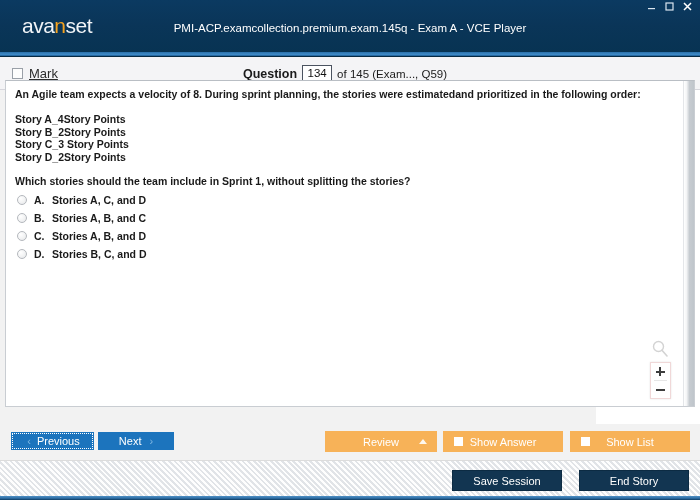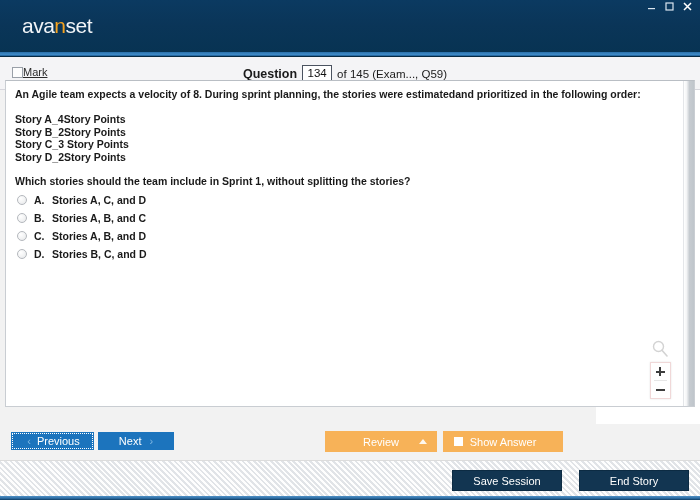--- a/index.html
+++ b/index.html
@@ -81,21 +81,22 @@
     height: 33px;
     background: #f4f4f6;
     border-bottom: 1px solid #d6d6dc;
     box-sizing: border-box;
   }
   .mark-wrap {
     position: absolute;
     left: 12px; top: 9px;
     display: flex;
     align-items: center;
-    font-size: 11px;
+    gap: 6px;
+    font-size: 13px;
     color: #2c2c2c;
   }
   .chk {
     width: 11px; height: 11px;
     border: 1px solid #9aa0a8;
     background: #fdfdfd;
     box-sizing: border-box;
   }
   .mark-label { text-decoration: underline; text-underline-offset: 1px; }
   .qnum-wrap {
@@ -319,20 +320,21 @@
   .btn-save { right: 138px; width: 110px; }
   .btn-end  { right: 11px; width: 110px; }
 </style>
 </head>
 <body>
 
 <div id="app">
 
   <div class="titlebar">
     <div class="logo">ava<span class="hl">n</span>set</div>
+    <div class="title-text">PMI-ACP.examcollection.premium.exam.145q - Exam A - VCE Player</div>
     <div class="winbtns">
       <div class="winbtn">
         <svg width="9" height="9" viewBox="0 0 9 9">
             <rect x="1" y="6" width="7" height="1.2" fill="#dbe6f0"></rect>
           </svg>
       </div>
       <div class="winbtn">
         <svg width="9" height="9" viewBox="0 0 9 9">
             <rect x="1" y="1" width="7" height="7" fill="none" stroke="#dbe6f0" stroke-width="1.2"></rect>
           </svg>
@@ -418,20 +420,24 @@
     </div>
 
     <div class="btn btn-orange btn-review">
       <span>Review</span>
       <span class="caret-up"></span>
     </div>
     <div class="btn btn-orange btn-answer">
       <span class="sqicon"></span>
       <span>Show Answer</span>
     </div>
+    <div class="btn btn-orange btn-list">
+      <span class="sqicon"></span>
+      <span>Show List</span>
+    </div>
   </div>
 
   <div class="statusbar">
     <div class="btn btn-dark btn-save">
       <span>Save Session</span>
     </div>
     <div class="btn btn-dark btn-end">
       <span>End Story</span>
     </div>
   </div>

